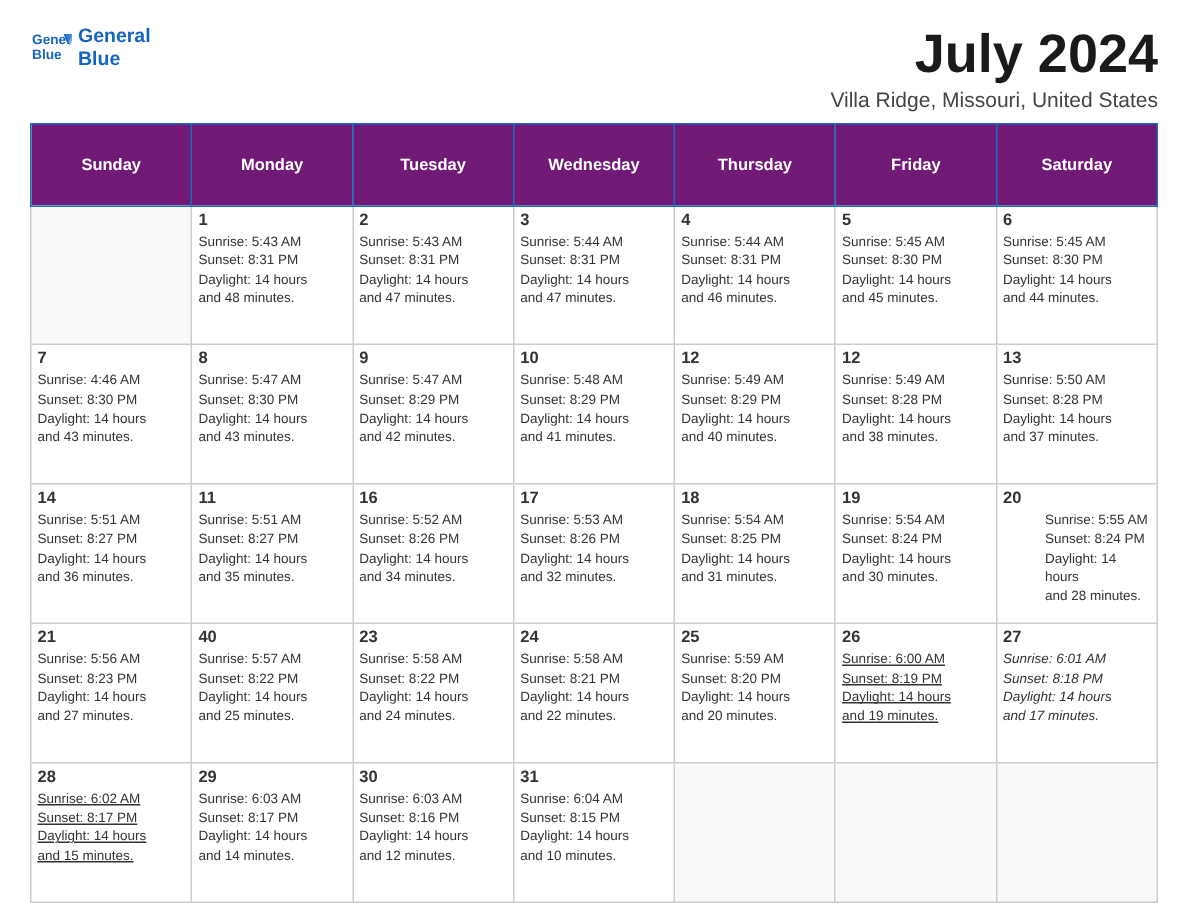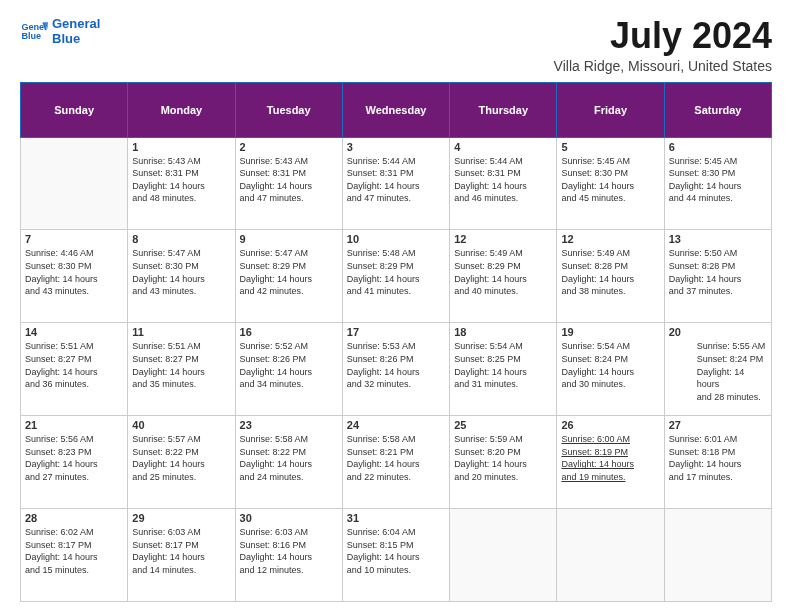--- a/index.html
+++ b/index.html
@@ -304,30 +304,30 @@
           </td>
           <td>
             <div class="day-number">26</div>
             <div class="cell-text" style="white-space: pre-line; text-decoration: underline;">Sunrise: 6:00 AM
 Sunset: 8:19 PM
 Daylight: 14 hours
 and 19 minutes.</div>
           </td>
           <td>
             <div class="day-number">27</div>
-            <div class="cell-text" style="white-space: pre-line;">Sunrise: 6:01 AM
+            <div class="cell-text" style="white-space: pre-line; font-style: italic;">Sunrise: 6:01 AM
 Sunset: 8:18 PM
 Daylight: 14 hours
 and 17 minutes.</div>
           </td>
         </tr>
         <tr>
           <td>
             <div class="day-number">28</div>
-            <div class="cell-text" style="white-space: pre-line;">Sunrise: 6:02 AM
+            <div class="cell-text" style="white-space: pre-line; text-decoration: underline;">Sunrise: 6:02 AM
 Sunset: 8:17 PM
 Daylight: 14 hours
 and 15 minutes.</div>
           </td>
           <td>
             <div class="day-number">29</div>
             <div class="cell-text" style="white-space: pre-line;">Sunrise: 6:03 AM
 Sunset: 8:17 PM
 Daylight: 14 hours
 and 14 minutes.</div>

